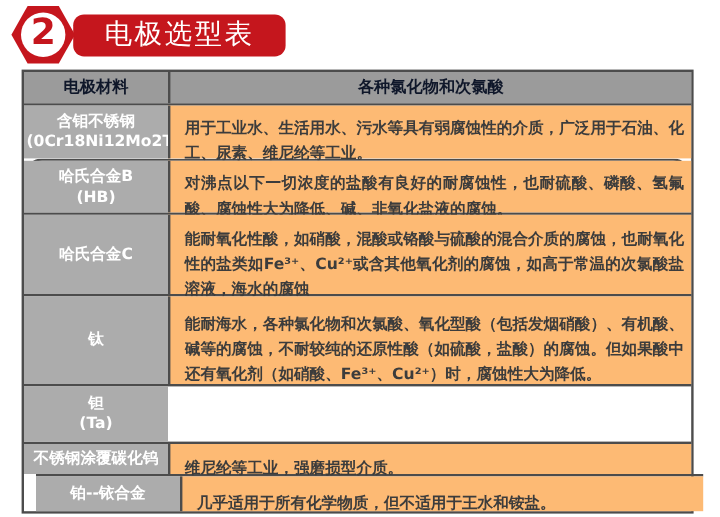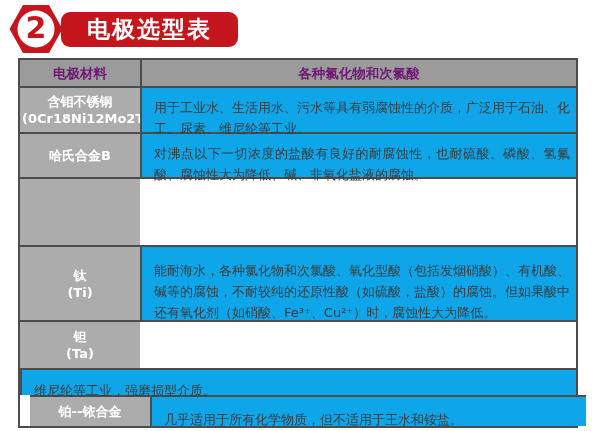--- a/index.html
+++ b/index.html
@@ -16,44 +16,44 @@
 
   
   .header{position:absolute;top:3px;left:8px;display:flex;align-items:center;height:52px;}
   .badge{position:relative;width:56px;height:52px;flex:0 0 auto;z-index:2;}
   .badge svg{display:block;width:56px;height:52px;}
   .badge-num{position:absolute;left:0;top:0;width:56px;height:52px;
     display:flex;align-items:center;justify-content:center;
     color:var(--accent-red);font-size:30px;font-weight:bold;line-height:1;
     padding-bottom:2px;}
   .title-pill{margin-left:-3px;height:35px;background:var(--accent-red);
-    border-radius:9px;color:#ffffff;font-size:23px;font-weight:bold;
+    border-radius:9px;color:#ffffff;font-size:23px;font-weight:normal;
     line-height:35px;padding:0 26px;letter-spacing:2px;white-space:nowrap;}
 
   
   .etable{position:absolute;left:18px;top:58px;width:560px;
     border:2px solid var(--border);background:#fff;}
   .row{display:flex;width:100%;}
   .row + .row{border-top:2px solid var(--border);}
   .row:nth-child(1){height:26px;}
   .row:nth-child(2){height:46px;}
-  .row:nth-child(3){height:45px;}
+  .row:nth-child(3){height:45px;border-radius:15px;}
   .row:nth-child(4){height:68px;}
   .row:nth-child(5){height:75px;}
   .row:nth-child(6){height:48px;}
   .row:nth-child(7){height:27px;}
   .row:nth-child(8){height:31px;margin-left:10px;}
   .cell{display:flex;flex-direction:column;justify-content:center;}
   .mat{width:120px;flex:0 0 120px;background:var(--material-cell-bg);
     color:#ffffff;font-weight:bold;font-size:13px;text-align:center;
     line-height:17px;padding:1px 2px;}
-  .desc{flex:1 1 auto;border-left:2px solid var(--border);background:#0ea5e9;
-    color:var(--body-text);font-weight:400;font-size:13px;line-height:21px;
+  .desc{flex:1 1 auto;border-left:2px solid var(--border);background:#fdba74;
+    color:var(--body-text);font-weight:700;font-size:13px;line-height:21px;
     padding:18px 6px 2px 12px;text-align:justify;}
-  .thead .cell{background:var(--table-header-bg);color:#701a75;
+  .thead .cell{background:var(--table-header-bg);color:#0f172a;
     font-weight:bold;font-size:13.5px;text-align:center;}
   .thead .desc{border-left:2px solid var(--border);padding:0;display:flex;
     align-items:center;justify-content:center;}
   .mat-code:empty{display:none;}
 </style>
 </head>
 <body>
 
 <div class="page">
 
@@ -79,45 +79,51 @@
       <div class="cell mat">
         <span class="mat-name">含钼不锈钢</span>
         <span class="mat-code">(0Cr18Ni12Mo2Ti)</span>
       </div>
       <div class="cell desc">用于工业水、生活用水、污水等具有弱腐蚀性的介质，广泛用于石油、化工、尿素、维尼纶等工业。</div>
     </div>
 
     <div class="row">
       <div class="cell mat">
         <span class="mat-name">哈氏合金B</span>
+        <span class="mat-code">(HB)</span>
       </div>
       <div class="cell desc">对沸点以下一切浓度的盐酸有良好的耐腐蚀性，也耐硫酸、磷酸、氢氟酸、腐蚀性大为降低、碱、非氧化盐液的腐蚀。</div>
     </div>
 
     <div class="row">
       <div class="cell mat">
+        <span class="mat-name">哈氏合金C</span>
       </div>
+      <div class="cell desc">能耐氧化性酸，如硝酸，混酸或铬酸与硫酸的混合介质的腐蚀，也耐氧化性的盐类如Fe³⁺、Cu²⁺或含其他氧化剂的腐蚀，如高于常温的次氯酸盐溶液，海水的腐蚀</div>
     </div>
 
     <div class="row">
       <div class="cell mat">
         <span class="mat-name">钛</span>
-        <span class="mat-code">(Ti)</span>
       </div>
       <div class="cell desc">能耐海水，各种氯化物和次氯酸、氧化型酸（包括发烟硝酸）、有机酸、碱等的腐蚀，不耐较纯的还原性酸（如硫酸，盐酸）的腐蚀。但如果酸中还有氧化剂（如硝酸、Fe³⁺、Cu²⁺）时，腐蚀性大为降低。</div>
     </div>
 
     <div class="row">
       <div class="cell mat">
         <span class="mat-name">钽</span>
         <span class="mat-code">(Ta)</span>
       </div>
     </div>
 
     <div class="row">
+      <div class="cell mat">
+        <span class="mat-name">不锈钢涂覆碳化钨</span>
+
+      </div>
       <div class="cell desc">维尼纶等工业，强磨损型介质。</div>
     </div>
 
     <div class="row">
       <div class="cell mat">
         <span class="mat-name">铂--铱合金</span>
 
       </div>
       <div class="cell desc">几乎适用于所有化学物质，但不适用于王水和铵盐。</div>
     </div>

